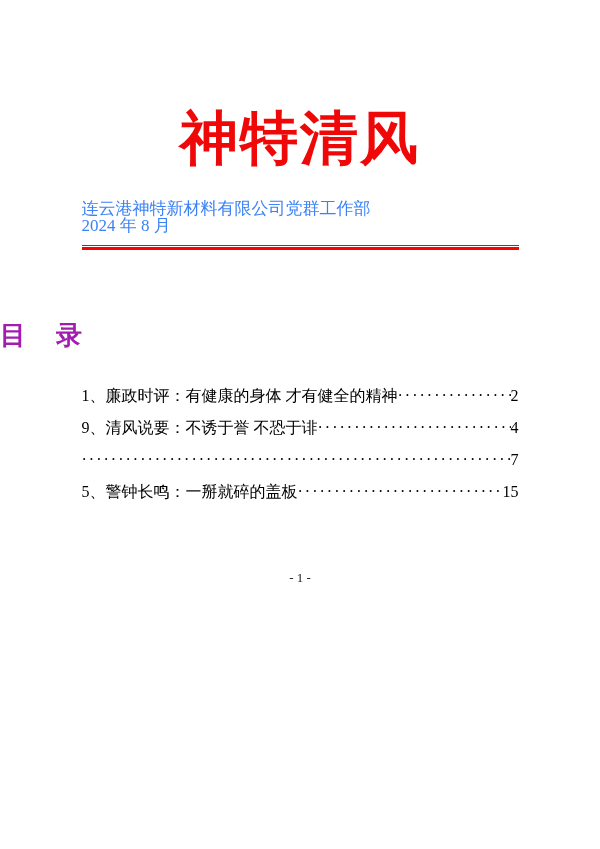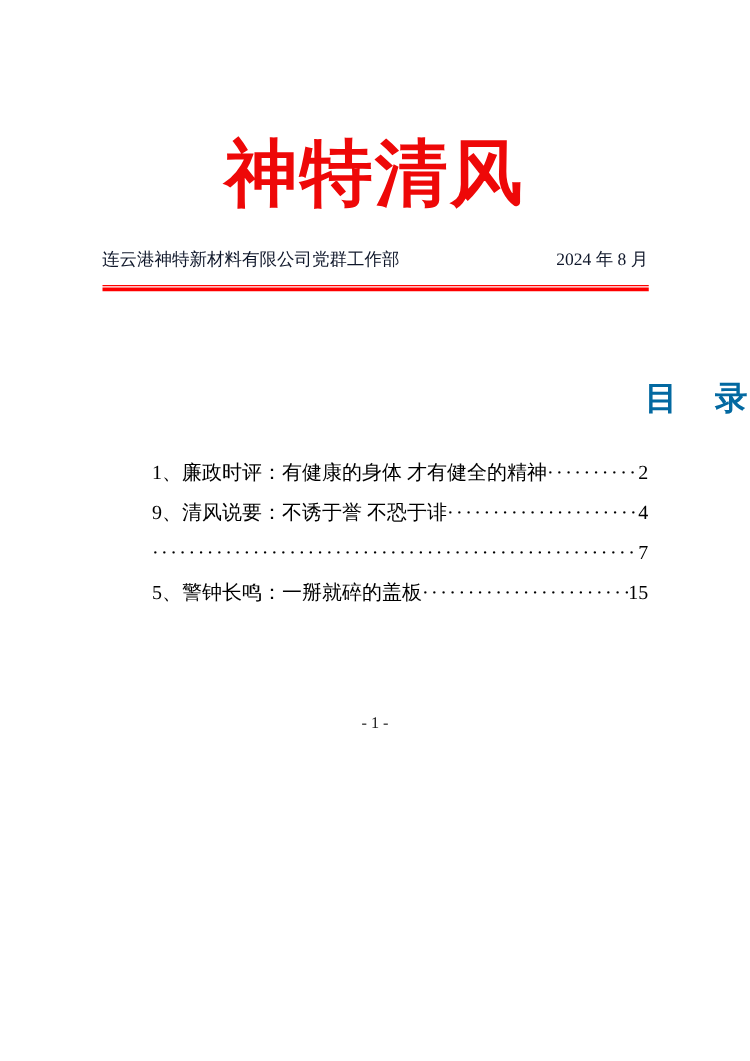--- a/index.html
+++ b/index.html
@@ -29,55 +29,55 @@
     line-height: 20px;
     color: #111;
   }
 
   .pub-row {
     width: 437px;
     margin: 28px auto 0 auto;
     display: flex;
     justify-content: space-between;
     align-items: baseline;
-    font-size: 14px;
+    font-size: 17px;
     line-height: 17px;
-    color: #0f172a;
+    color: #3b82f6;
+    flex-direction: column;
   }
 
   .red-divider {
     width: 437px;
     margin: 11px auto 0 auto;
     height: 1px;
     border-top: 1px solid #fe0000;
     border-bottom: 3px solid #fe0000;
   }
 
   .toc-heading {
     margin-top: 70px;
-    text-align: right;
+    text-align: left;
     font-size: 26px;
     line-height: 32px;
     font-weight: bold;
     letter-spacing: 2px;
-    color: #0369a1;
+    color: #a21caf;
   }
 
   .toc-list {
     width: 437px;
     margin: 28px auto 0 auto;
   }
   .toc-row {
     display: flex;
     align-items: flex-start;
     font-size: 16px;
     line-height: 32px;
     white-space: nowrap;
     color: #000;
-    margin-left: 40px;
   }
   .toc-label { flex: 0 0 auto; }
   .toc-leader {
     flex: 1 1 auto;
     overflow: hidden;
     letter-spacing: 2px;
     font-size: 16px;
     color: #000;
   }
   .toc-page { flex: 0 0 auto; }

